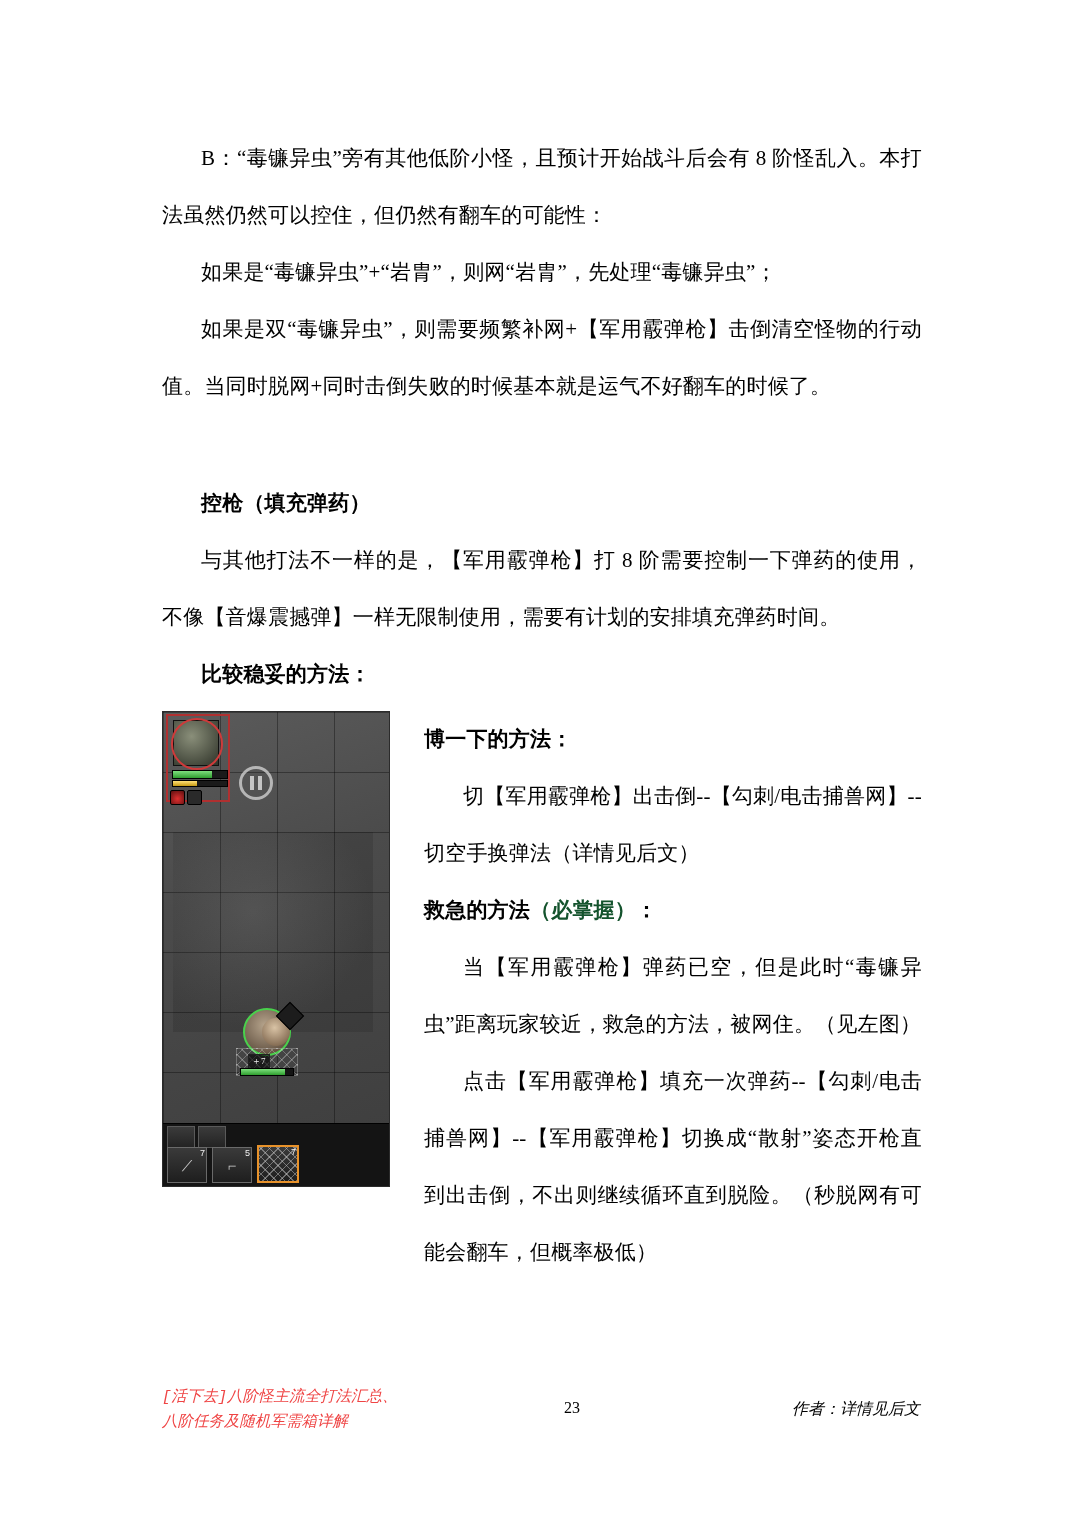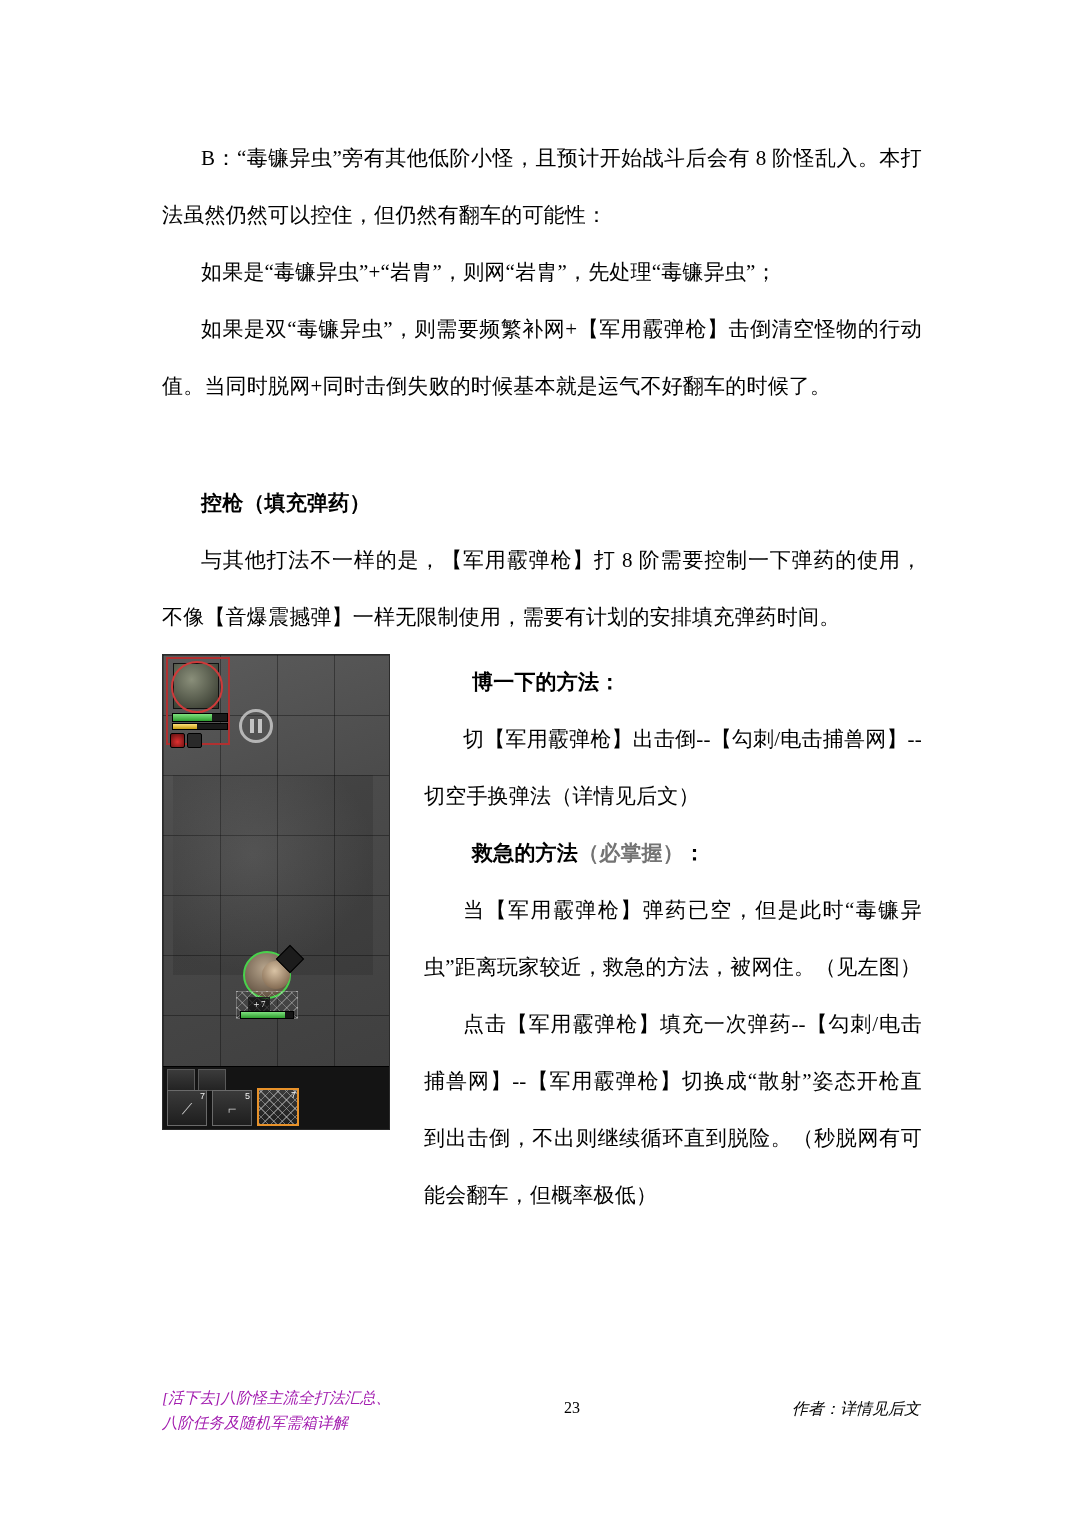--- a/index.html
+++ b/index.html
@@ -31,21 +31,20 @@
   p.para {
     margin: 0 0 0 0;
     font-size: 21px;
     line-height: 57px;
     text-align: justify;
     text-indent: 39px;
     letter-spacing: 0.2px;
   }
   p.para.noindent {
     text-indent: 0;
-    margin-left: 48px;
   }
   p.bold {
     font-weight: bold;
     text-indent: 39px;
   }
   .spacer-lg { height: 60px; }
 
   
   .split {
     position: relative;
@@ -76,39 +75,40 @@
     top: 1385px;
     font-size: 16px;
   }
   .footer .cap {
     position: absolute;
     left: 0;
     top: 0;
     width: 330px;
     font-style: italic;
     line-height: 25px;
-    color: #a21caf;
+    color: #ef4444;
     font-size: 15.5px;
+    font-family: Liberation Mono, monospace;
   }
   .footer .pno {
     position: absolute;
     left: 350px;
     top: 14px;
     width: 120px;
     text-align: center;
     font-size: 16px;
   }
   .footer .author {
     position: absolute;
     right: 60px;
     top: 14px;
     font-style: italic;
     font-size: 16px;
   }
-  .red { color: #737373; }
+  .red { color: #14532d; }
 
   
   .game {
     width: 228px;
     height: 476px;
     background: #4a4a4a;
     position: relative;
     overflow: hidden;
     border: 1px solid #2b2b2b;
     box-sizing: border-box;
@@ -360,20 +360,21 @@
   <div class="content">
 
     <p class="para">B：“毒镰异虫”旁有其他低阶小怪，且预计开始战斗后会有 8 阶怪乱入。本打法虽然仍然可以控住，但仍然有翻车的可能性：</p>
     <p class="para">如果是“毒镰异虫”+“岩胄”，则网“岩胄”，先处理“毒镰异虫”；</p>
     <p class="para">如果是双“毒镰异虫”，则需要频繁补网+【军用霰弹枪】击倒清空怪物的行动值。当同时脱网+同时击倒失败的时候基本就是运气不好翻车的时候了。</p>
 
     <div class="spacer-lg"></div>
 
     <p class="para bold">控枪（填充弹药）</p>
     <p class="para">与其他打法不一样的是，【军用霰弹枪】打 8 阶需要控制一下弹药的使用，不像【音爆震撼弹】一样无限制使用，需要有计划的安排填充弹药时间。</p>
+    <p class="para bold">比较稳妥的方法：</p>
 
     <div class="split">
 
       <div class="fig">
         <div class="game">
           <div class="grid"></div>
 
           <div class="tokenbox">
             <div class="enemy-portrait">
               <div class="ring"></div>

